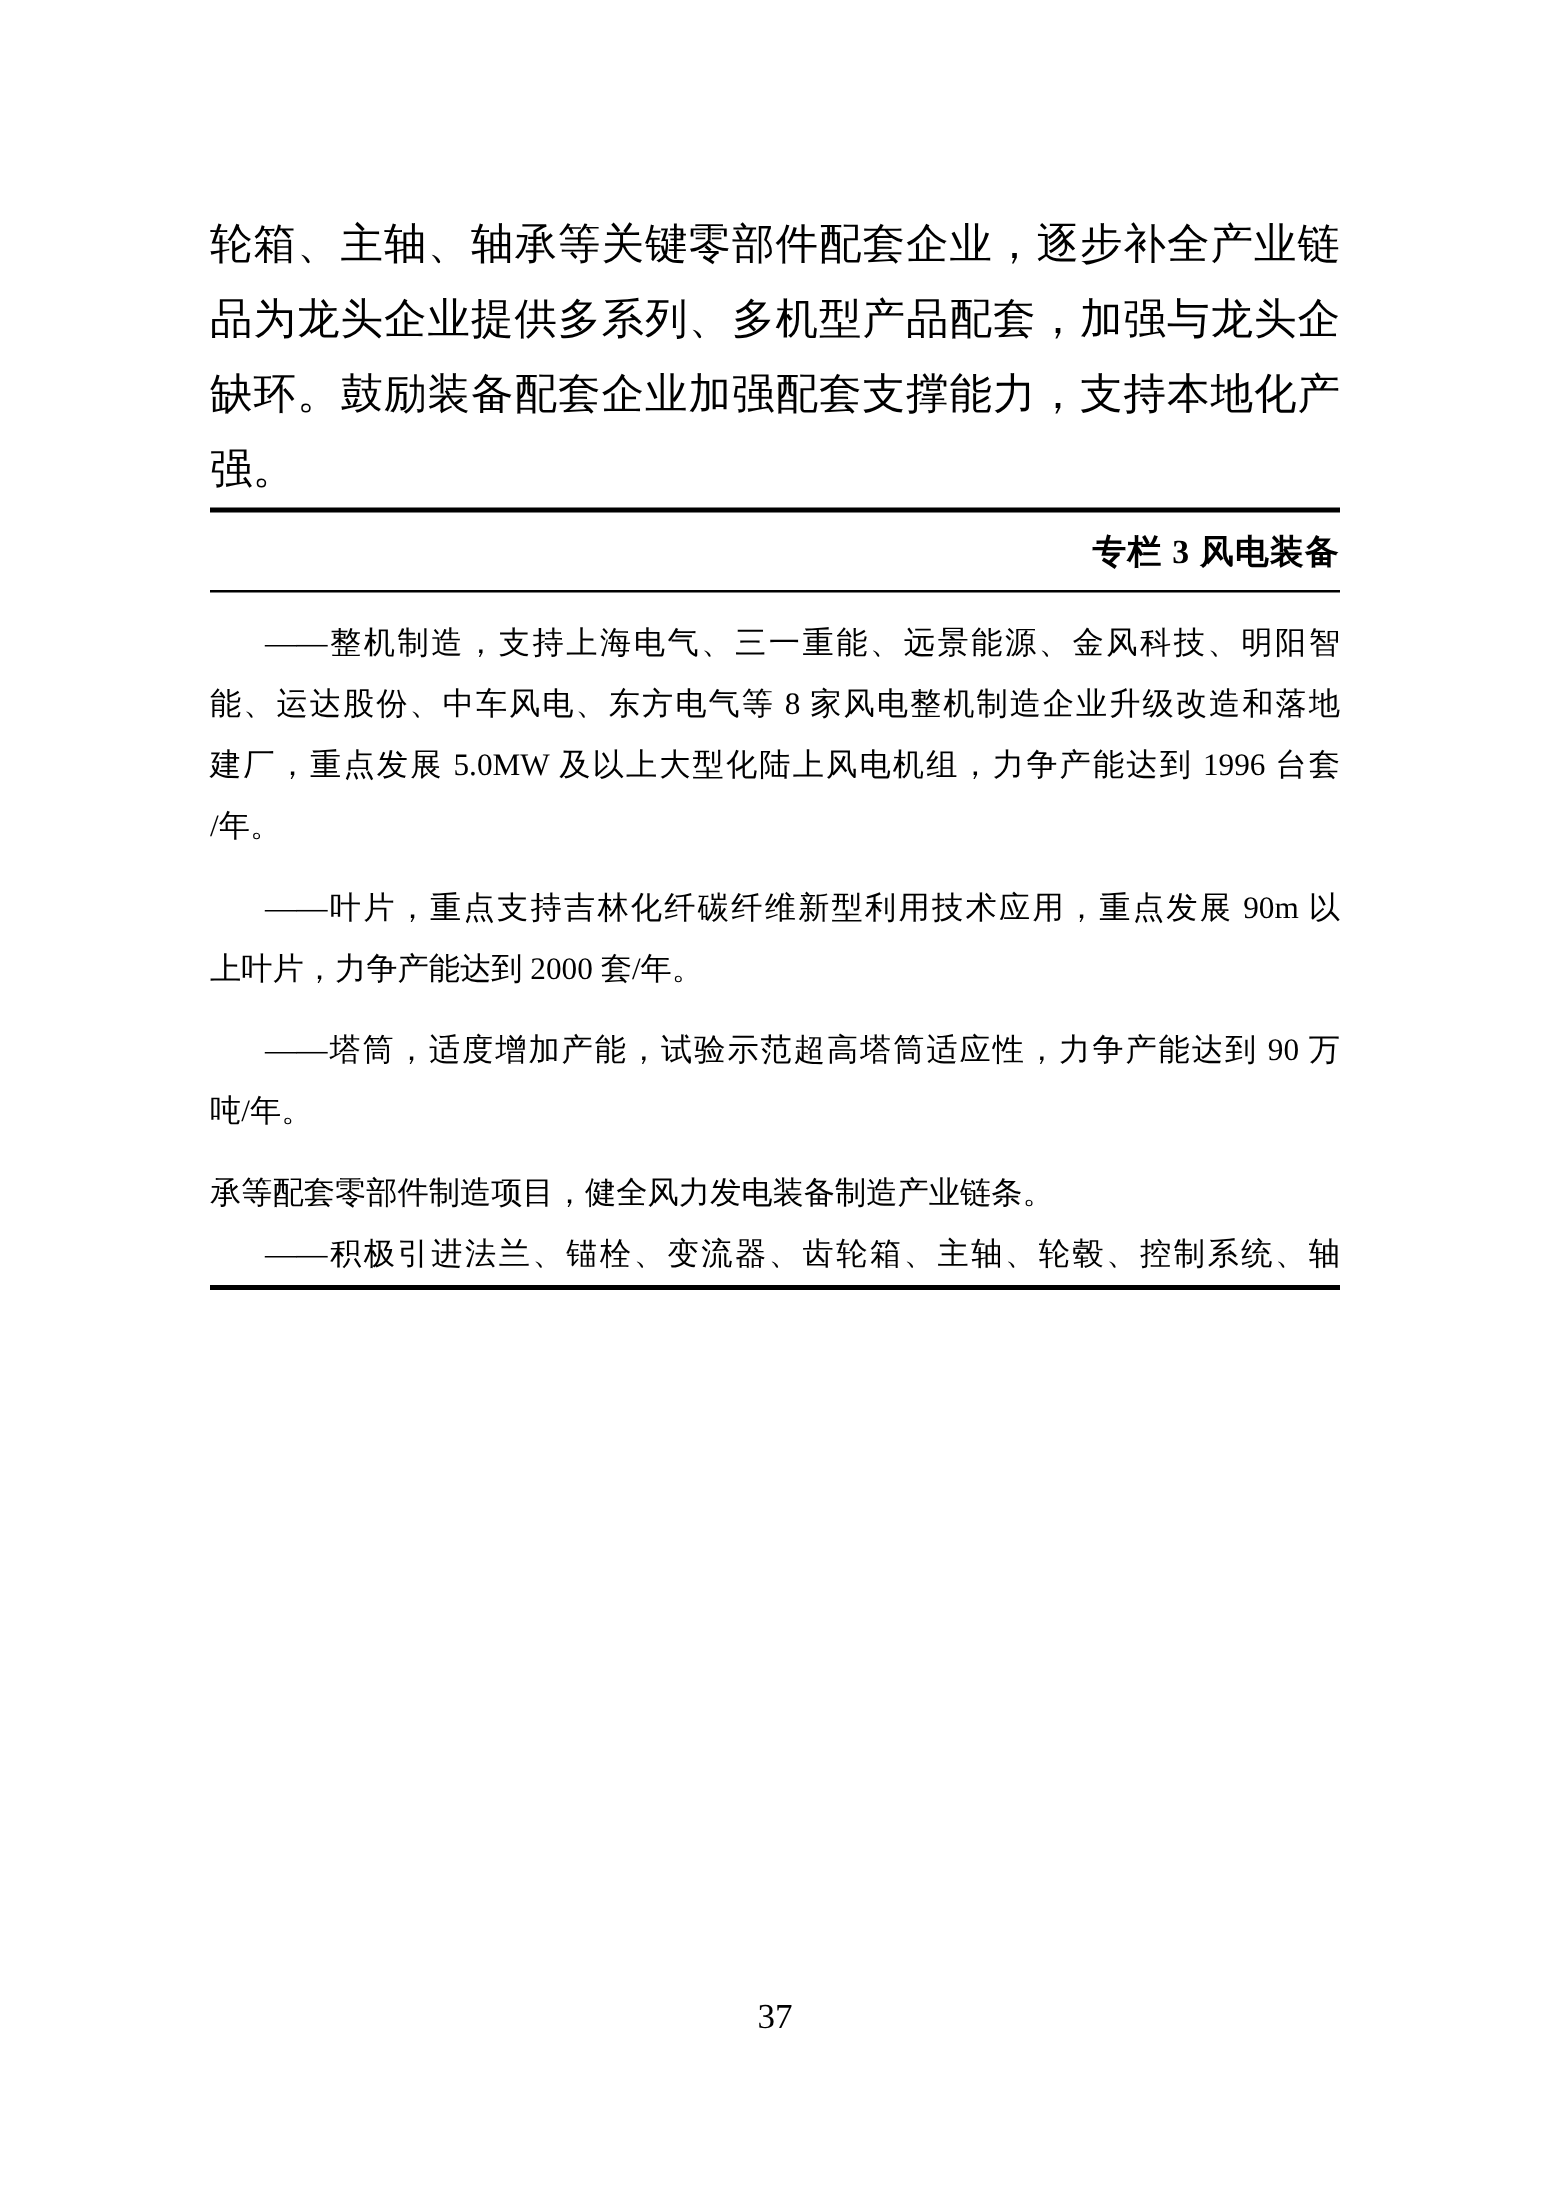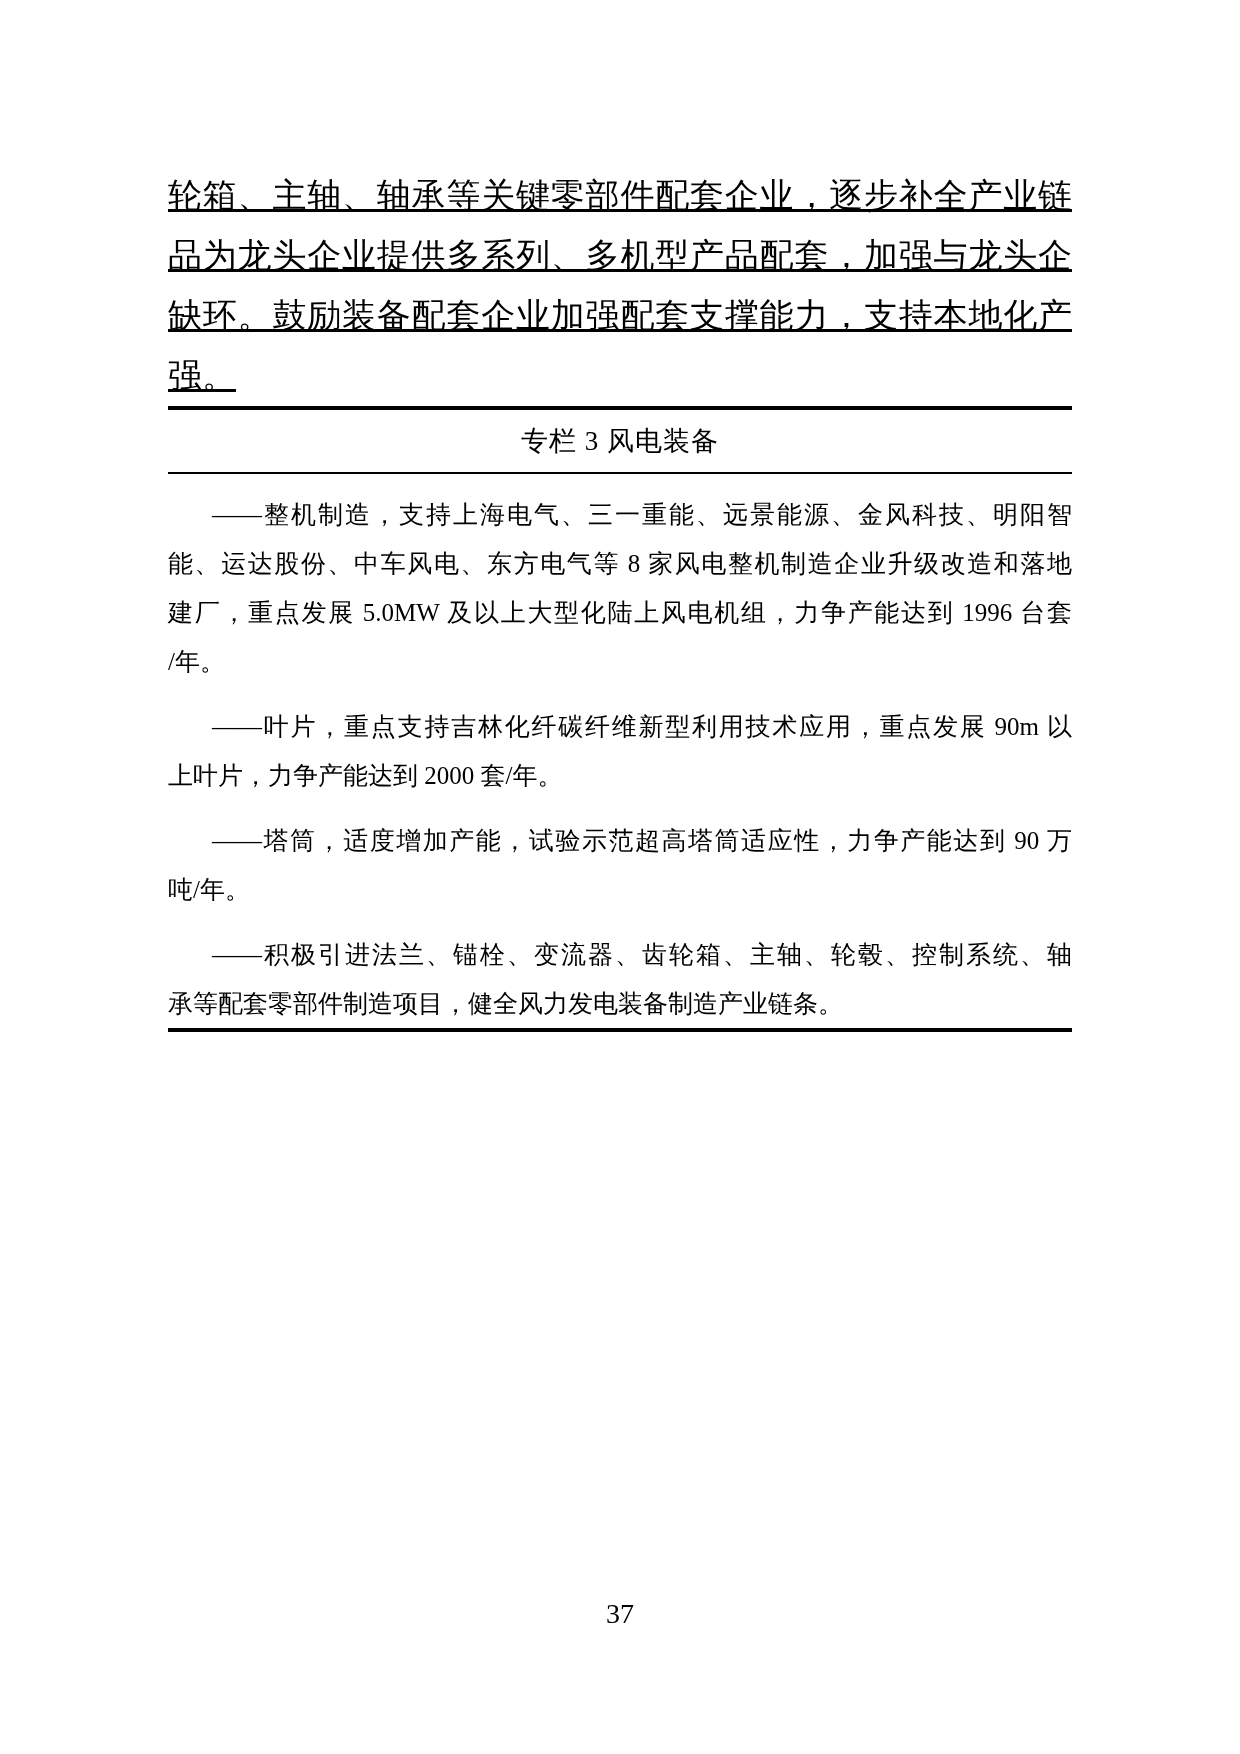--- a/index.html
+++ b/index.html
@@ -16,36 +16,35 @@
     position: absolute;
     left: 168px;
     top: 0;
     width: 904px;
   }
   
   .body-para {
     margin-top: 166px;
     font-size: 34px;
     line-height: 60px;
-    text-decoration: underline;
   }
   .line { white-space: normal; }
   .line.just {
     text-align: justify;
     text-align-last: justify;
     text-justify: inter-character;
   }
   .line.ind { text-indent: 44px; }
   
   .rule-thick { height: 4px; background: #000; }
   .rule-thin  { height: 2px; background: #000; }
   .box-title {
     font-size: 27px;
-    font-weight: normal;
-    text-align: center;
+    font-weight: bold;
+    text-align: right;
     line-height: 62px;
     height: 62px;
     letter-spacing: 1px;
   }
   .box-body {
     padding-top: 16px;
     font-size: 25px;
     line-height: 49px;
   }
   .box-body .para { margin: 0 0 16px 0; }
@@ -87,22 +86,22 @@
         </div>
       <div class="para">
           <div class="line just ind">——叶片，重点支持吉林化纤碳纤维新型利用技术应用，重点发展 90m 以</div>
           <div class="line">上叶片，力争产能达到 2000 套/年。</div>
         </div>
       <div class="para">
           <div class="line just ind">——塔筒，适度增加产能，试验示范超高塔筒适应性，力争产能达到 90 万</div>
           <div class="line">吨/年。</div>
         </div>
       <div class="para">
+          <div class="line">承等配套零部件制造项目，健全风力发电装备制造产业链条。</div>
           <div class="line just ind">——积极引进法兰、锚栓、变流器、齿轮箱、主轴、轮毂、控制系统、轴</div>
-          <div class="line">承等配套零部件制造项目，健全风力发电装备制造产业链条。</div>
         </div>
     </div>
 
     <div class="rule-thick"></div>
   </div>
 
 </div>
 
 <div class="page-num">37</div>
 

